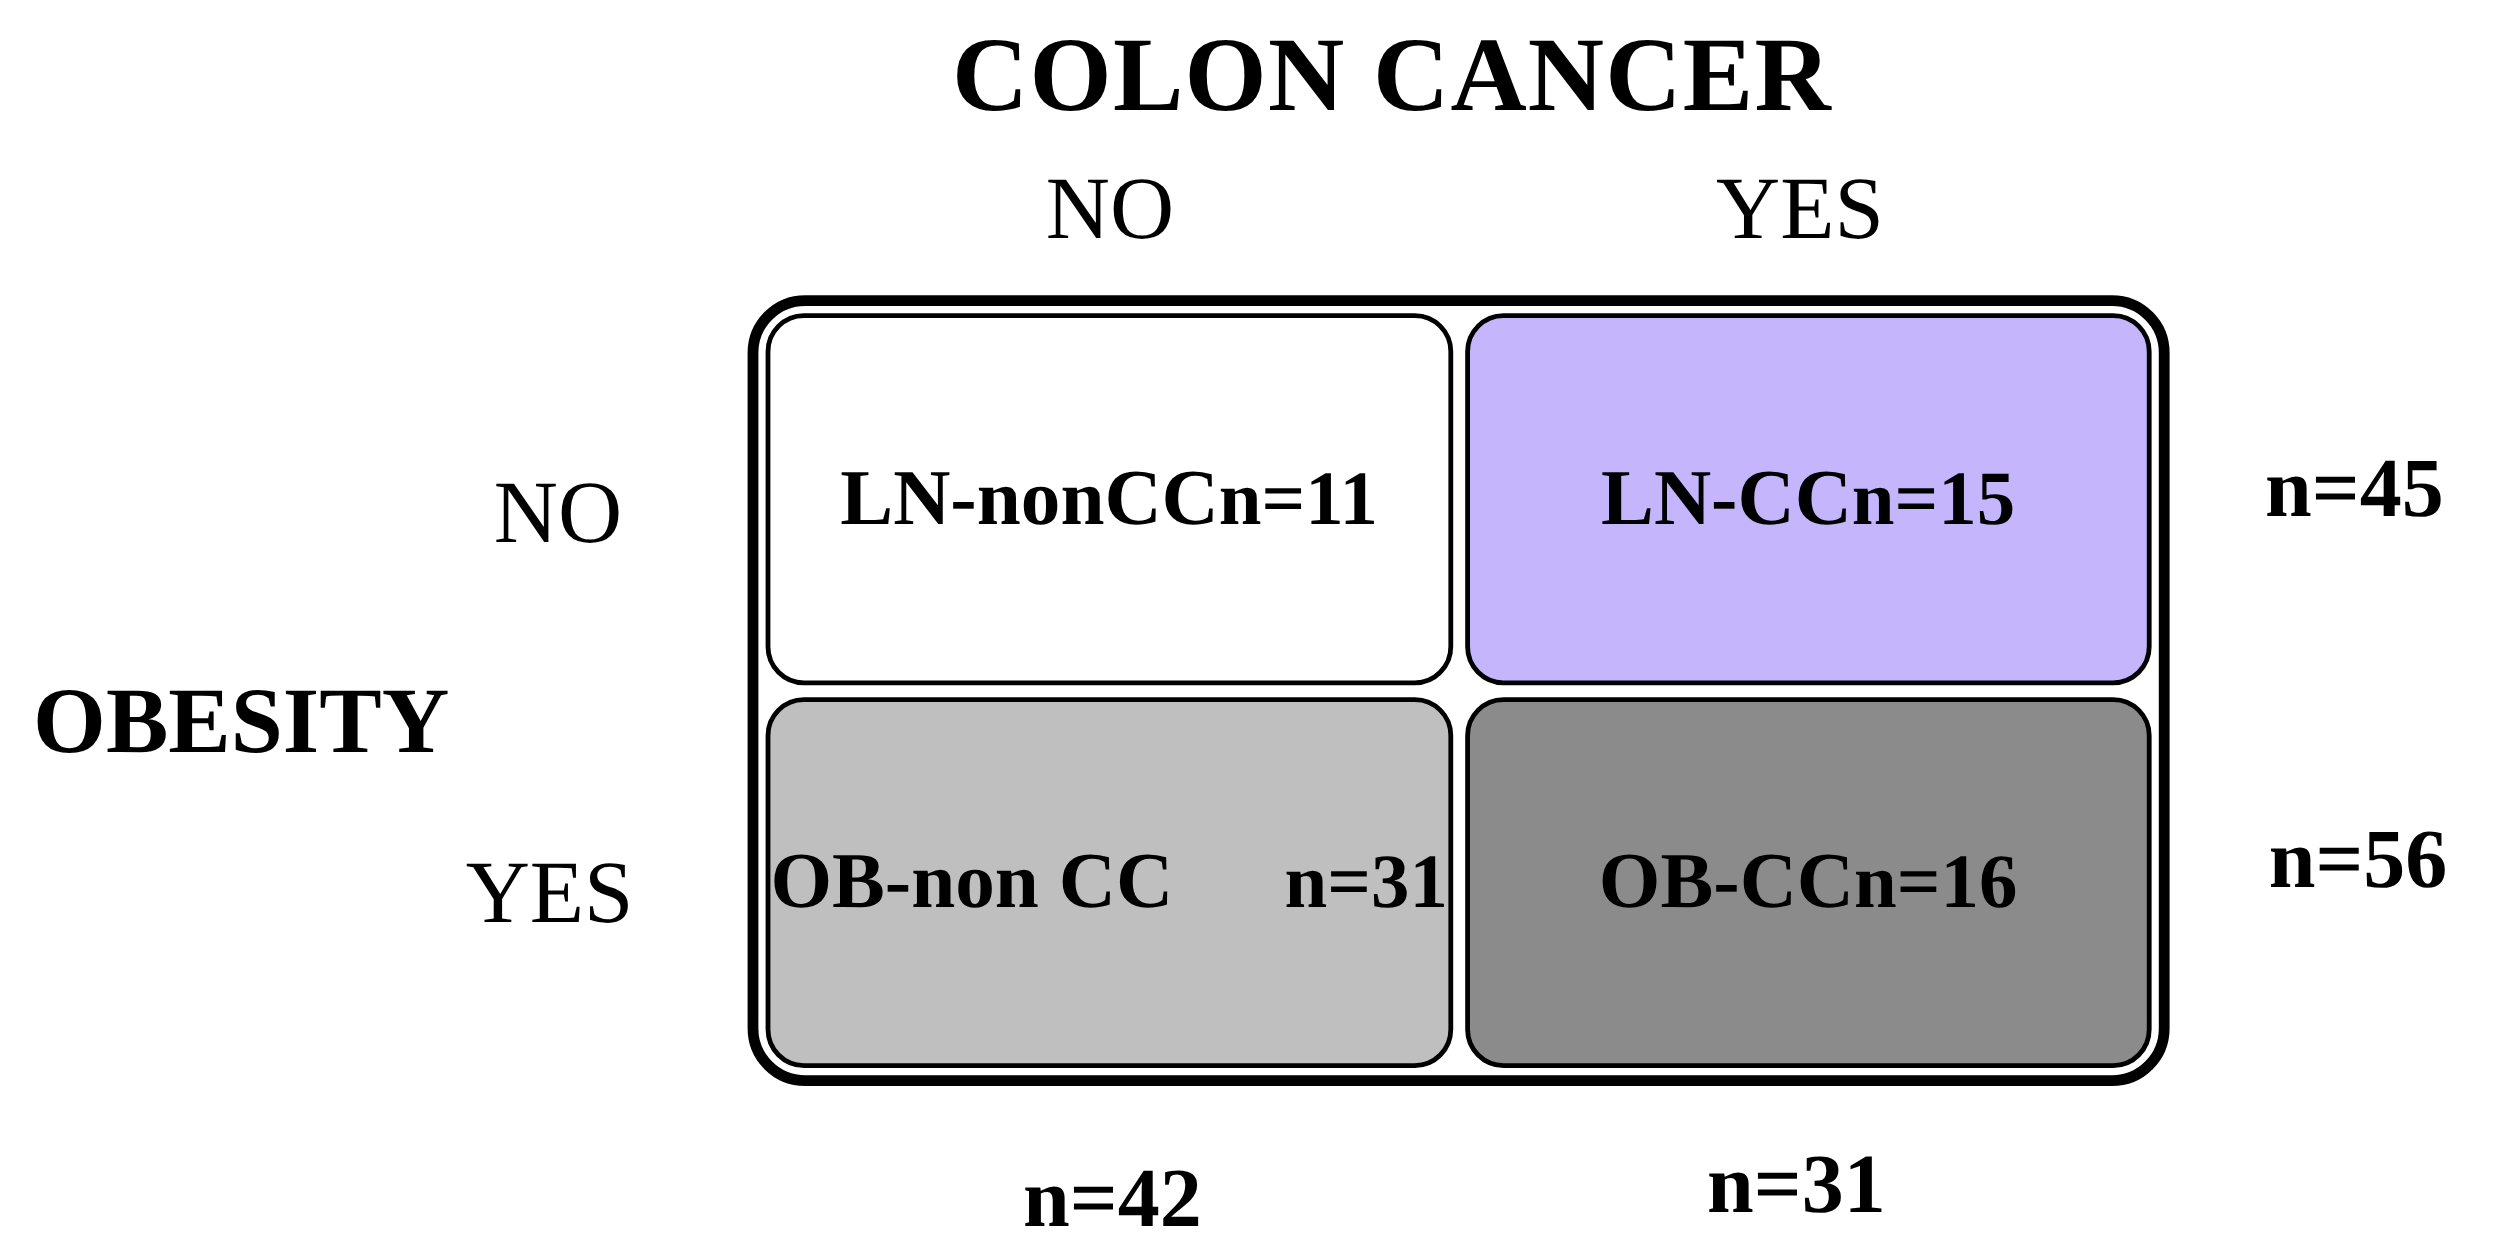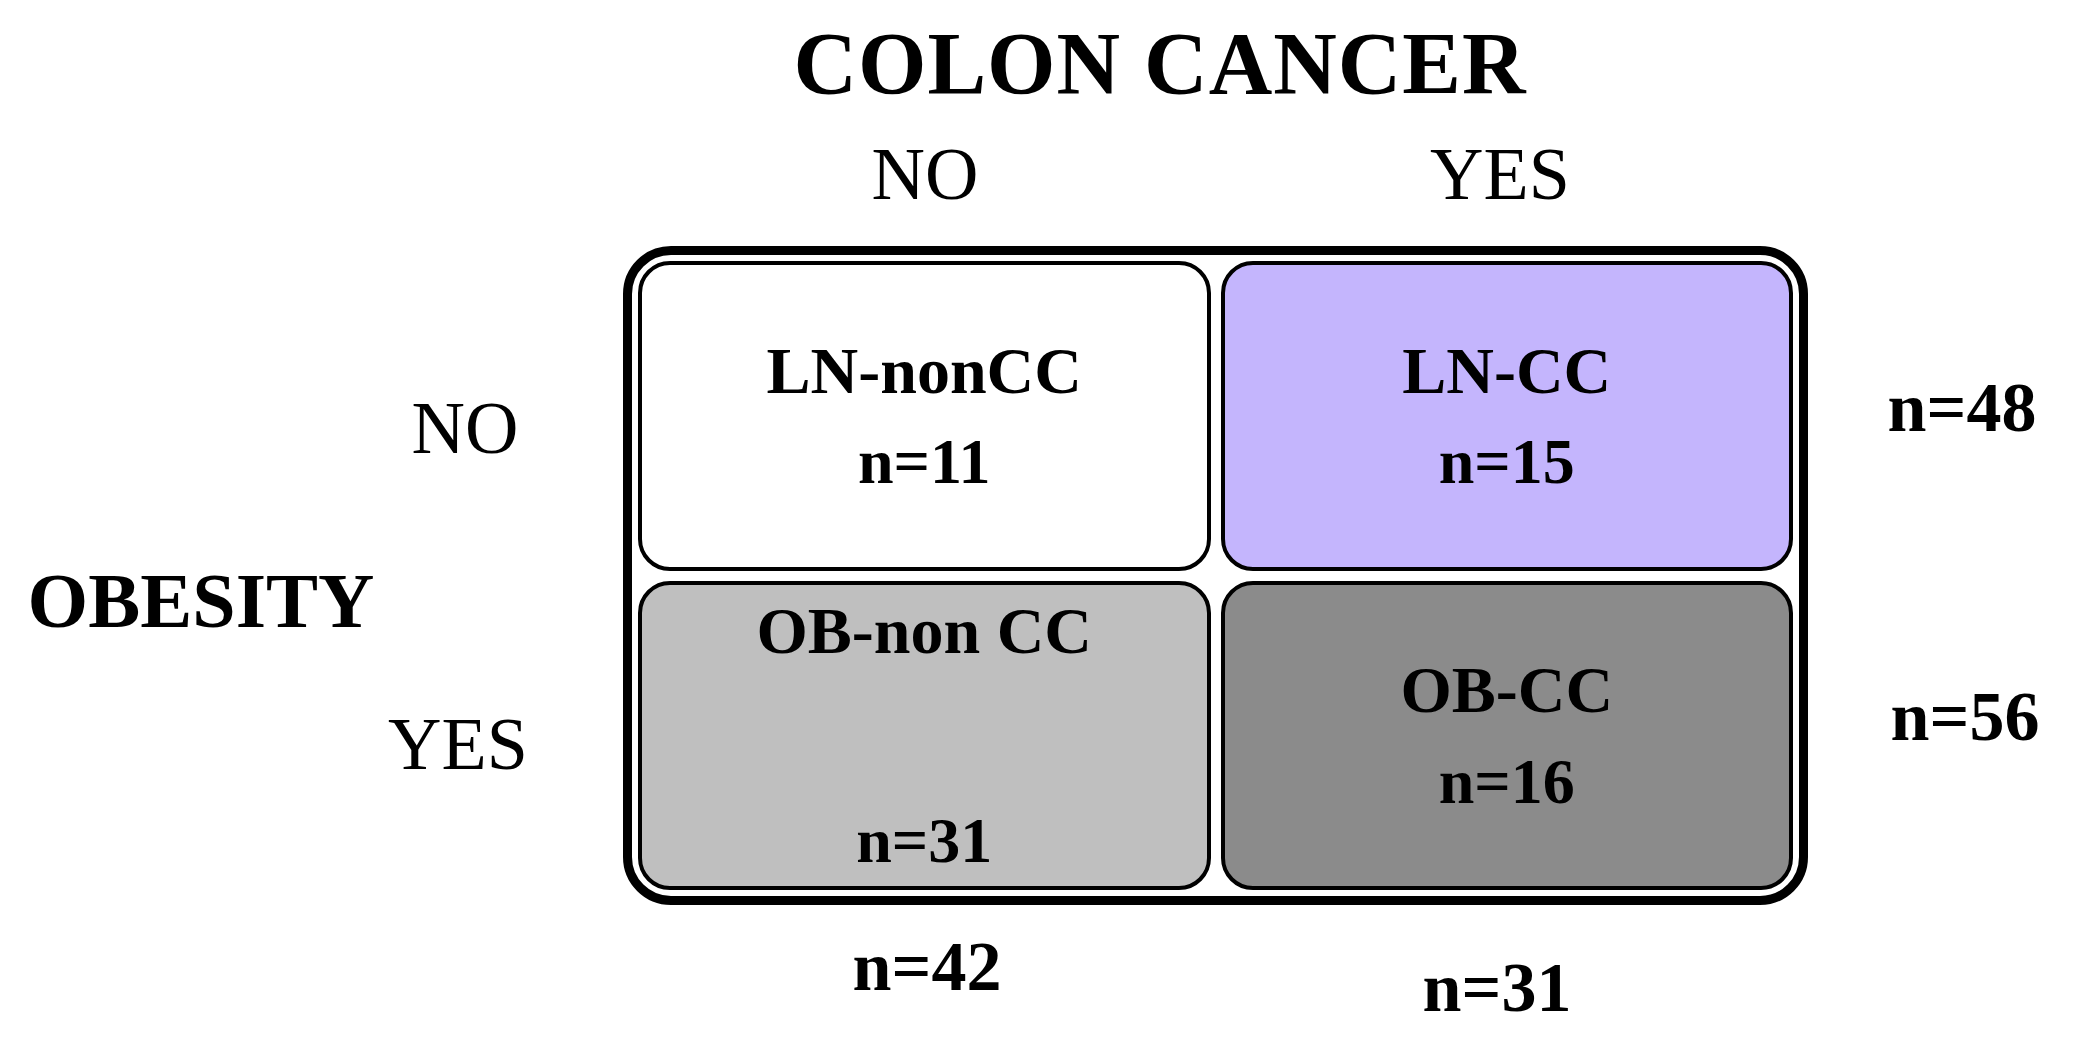--- a/index.html
+++ b/index.html
@@ -19,21 +19,21 @@
     line-height: 1;
   }
   .axis-title-top   { left: 1160px; top: 64px;  font-size: 88px; font-weight: bold; letter-spacing: 1px; }
   .col-header-no    { left: 925px;  top: 174px; font-size: 74px; }
   .col-header-yes   { left: 1500px; top: 174px; font-size: 74px; }
   .row-label-no     { left: 465px;  top: 428px; font-size: 74px; }
   .axis-title-left  { left: 201px;  top: 601px; font-size: 78px; font-weight: bold; }
   .row-label-yes    { left: 458px;  top: 744px; font-size: 74px; }
   .row-total-1      { left: 1962px; top: 408px; font-size: 70px; font-weight: bold; }
   .row-total-2      { left: 1965px; top: 717px; font-size: 70px; font-weight: bold; }
-  .col-total-1      { left: 927px;  top: 967px; font-size: 70px; font-weight: bold; }
+  .col-total-1      { left: 927px;  top: 1000px; font-size: 70px; font-weight: bold; }
   .col-total-2      { left: 1497px; top: 988px; font-size: 70px; font-weight: bold; }
 
   .outer-box {
     position: absolute;
     left: 623px;
     top: 246px;
     width: 1185px;
     height: 659px;
     box-sizing: border-box;
     border: 9px solid #000000;
@@ -43,21 +43,21 @@
     display: grid;
     grid-template-columns: 1fr 1fr;
     grid-template-rows: 1fr 1fr;
     gap: 10px;
   }
   .cell {
     box-sizing: border-box;
     border: 4px solid #000000;
     border-radius: 32px;
     display: flex;
-    flex-direction: column;
+    flex-direction: row;
     align-items: center;
     justify-content: center;
     text-align: center;
   }
   .cell-label { font-weight: bold; font-size: 66px; line-height: 1.4; }
   .cell-count { font-weight: bold; font-size: 64px; line-height: 1.4; }
 </style>
 </head>
 <body>
 
@@ -84,18 +84,18 @@
     <div class="cell" style="background-color: rgb(191, 191, 191); justify-content: space-between;">
       <div class="cell-label">OB-non CC</div>
       <div class="cell-count">n=31</div>
     </div>
     <div class="cell" style="background-color: rgb(139, 139, 139);">
       <div class="cell-label">OB-CC</div>
       <div class="cell-count">n=16</div>
     </div>
   </div>
 
-  <div class="pos row-total-1">n=48</div>
+  <div class="pos row-total-1">n=45</div>
   <div class="pos row-total-2">n=56</div>
   <div class="pos col-total-1">n=42</div>
   <div class="pos col-total-2">n=31</div>
 
 </div>
 
 </body></html>

